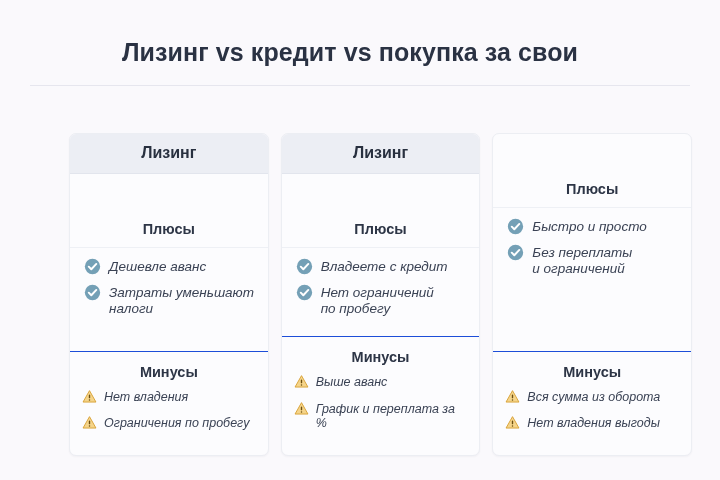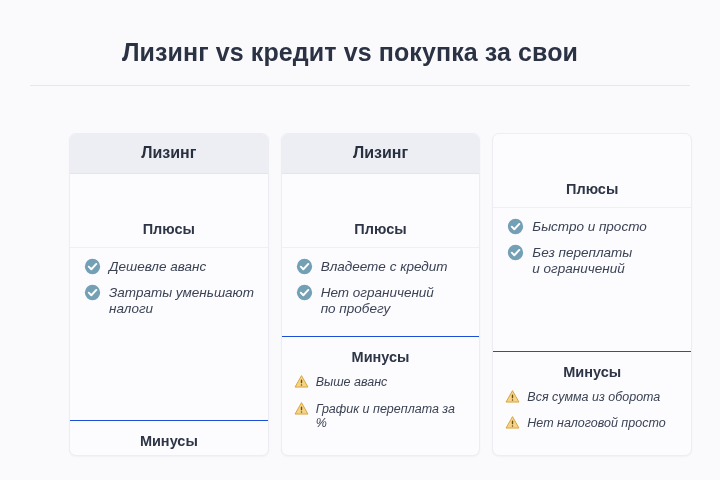--- a/index.html
+++ b/index.html
@@ -177,20 +177,38 @@
           </svg>
           <span class="item-text">Затраты уменьшают
 налоги</span>
         </li>
       </ul>
 
       <div class="grow"></div>
 
       <div class="section-title cons">Минусы</div>
 
+      <ul class="item-list cons-list">
+        <li class="item">
+          <svg class="icon warn-icon" viewBox="0 0 20 20">
+            <path d="M10 2.2 L18.6 17.4 L1.4 17.4 Z" fill="#f5d48a" stroke="#d9a33a" stroke-width="1.3" stroke-linejoin="round"></path>
+            <rect x="9.1" y="7.2" width="1.8" height="5.2" rx="0.8" fill="#6b4e10"></rect>
+            <circle cx="10" cy="14.6" r="1.0" fill="#6b4e10"></circle>
+          </svg>
+          <span class="item-text">Нет владения</span>
+        </li>
+        <li class="item">
+          <svg class="icon warn-icon" viewBox="0 0 20 20">
+            <path d="M10 2.2 L18.6 17.4 L1.4 17.4 Z" fill="#f5d48a" stroke="#d9a33a" stroke-width="1.3" stroke-linejoin="round"></path>
+            <rect x="9.1" y="7.2" width="1.8" height="5.2" rx="0.8" fill="#6b4e10"></rect>
+            <circle cx="10" cy="14.6" r="1.0" fill="#6b4e10"></circle>
+          </svg>
+          <span class="item-text">Ограничения по пробегу</span>
+        </li>
+      </ul>
     </div>
 
     <div class="card">
       <div class="card-header">Лизинг</div>
 
       <div class="section-title pros">Плюсы</div>
 
       <ul class="item-list pros-list">
         <li class="item">
           <svg class="icon check-icon" viewBox="0 0 20 20">
@@ -267,19 +285,19 @@
             <circle cx="10" cy="14.6" r="1.0" fill="#6b4e10"></circle>
           </svg>
           <span class="item-text">Вся сумма из оборота</span>
         </li>
         <li class="item">
           <svg class="icon warn-icon" viewBox="0 0 20 20">
             <path d="M10 2.2 L18.6 17.4 L1.4 17.4 Z" fill="#f5d48a" stroke="#d9a33a" stroke-width="1.3" stroke-linejoin="round"></path>
             <rect x="9.1" y="7.2" width="1.8" height="5.2" rx="0.8" fill="#6b4e10"></rect>
             <circle cx="10" cy="14.6" r="1.0" fill="#6b4e10"></circle>
           </svg>
-          <span class="item-text">Нет налоговой просто</span>
+          <span class="item-text">Нет владения выгоды</span>
         </li>
       </ul>
     </div>
 
   </div>
 </div>
 
 </body></html>

